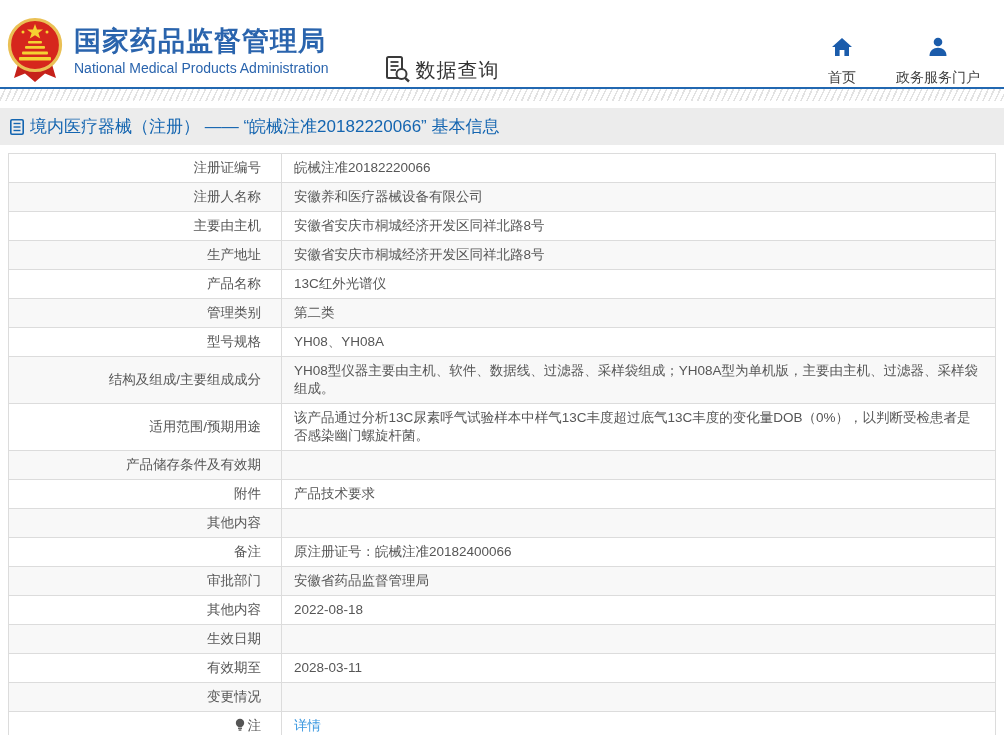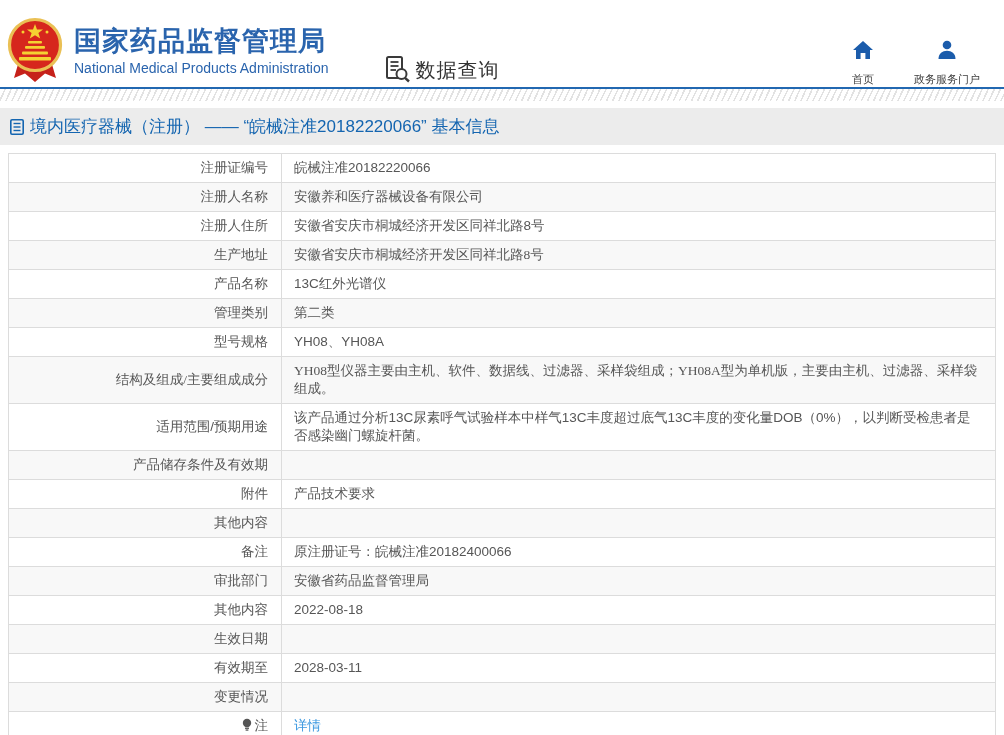--- a/index.html
+++ b/index.html
@@ -14,21 +14,21 @@
   .logo-group { display:flex; align-items:center; padding-left:6px; }
   .logo-text { margin-left:10px; }
   .logo-cn { font-size:27px; font-weight:bold; color:#2a64ad; letter-spacing:1px; line-height:30px; }
   .logo-en { font-size:14px; color:#2a64ad; margin-top:4px; }
 
   .data-query { display:flex; align-items:center; margin-left:56px; cursor:pointer; }
   .data-query .dq-label { font-size:20px; color:#333; margin-left:4px; letter-spacing:1px; }
 
   .header-links { margin-left:auto; display:flex; gap:40px; padding-right:24px; }
   .hlink { display:flex; flex-direction:column; align-items:center; cursor:pointer; text-decoration:none; }
-  .hlink .hlabel { font-size:11px; color:#404040; margin-top:8px; white-space:nowrap; }
+  .hlink .hlabel { font-size:14px; color:#404040; margin-top:8px; white-space:nowrap; }
 
   
   .blue-line { height:2px; background:#2268b1; }
   .striped-band {
     height:12px;
     background:repeating-linear-gradient(115deg,#ffffff 0px,#ffffff 4px,#e2e2e2 4px,#e2e2e2 5.5px);
   }
 
   
   .breadcrumb-band {
@@ -37,23 +37,23 @@
     color:#1465b0; font-size:17px;
   }
   .breadcrumb-band .bc-icon { display:inline-flex; margin-right:6px; }
 
   
   table.info-table {
     margin:8px 8px 0 8px; width:988px; border-collapse:collapse; table-layout:fixed;
     font-size:13.5px; color:#565656;
   }
   .info-table td { border:1px solid #dcdcdc; line-height:18px; }
-  .info-table td.label-cell { width:273px; text-align:right; padding:5px 13px; white-space:nowrap; }
+  .info-table td.label-cell { width:273px; text-align:right; padding:5px 20px; white-space:nowrap; }
   .info-table td.value-cell { padding:5px 12px; }
-  .info-table tr.alt { background:#f8f8f8;font-family:Liberation Serif, serif; }
+  .info-table tr.alt { background:#f8f8f8; }
   .info-table tr.empty-row td { height:28px; }
   .info-table a.detail-link { color:#3c99e0; text-decoration:none; cursor:pointer; }
   .bulb { display:inline-flex; vertical-align:-2px; margin-right:2px; }
 </style>
 </head>
 <body>
 
 <header class="site-header">
   <div class="logo-group">
     <span>
@@ -129,21 +129,21 @@
   <tbody>
       <tr>
         <td class="label-cell">注册证编号</td>
         <td class="value-cell">皖械注准20182220066</td>
       </tr>
       <tr class="alt">
         <td class="label-cell">注册人名称</td>
         <td class="value-cell">安徽养和医疗器械设备有限公司</td>
       </tr>
       <tr>
-        <td class="label-cell">注册人住所</td>
+        <td class="label-cell">主要由主机</td>
         <td class="value-cell">安徽省安庆市桐城经济开发区同祥北路8号</td>
       </tr>
       <tr class="alt">
         <td class="label-cell">生产地址</td>
         <td class="value-cell">安徽省安庆市桐城经济开发区同祥北路8号</td>
       </tr>
       <tr>
         <td class="label-cell">产品名称</td>
         <td class="value-cell">13C红外光谱仪</td>
       </tr>

